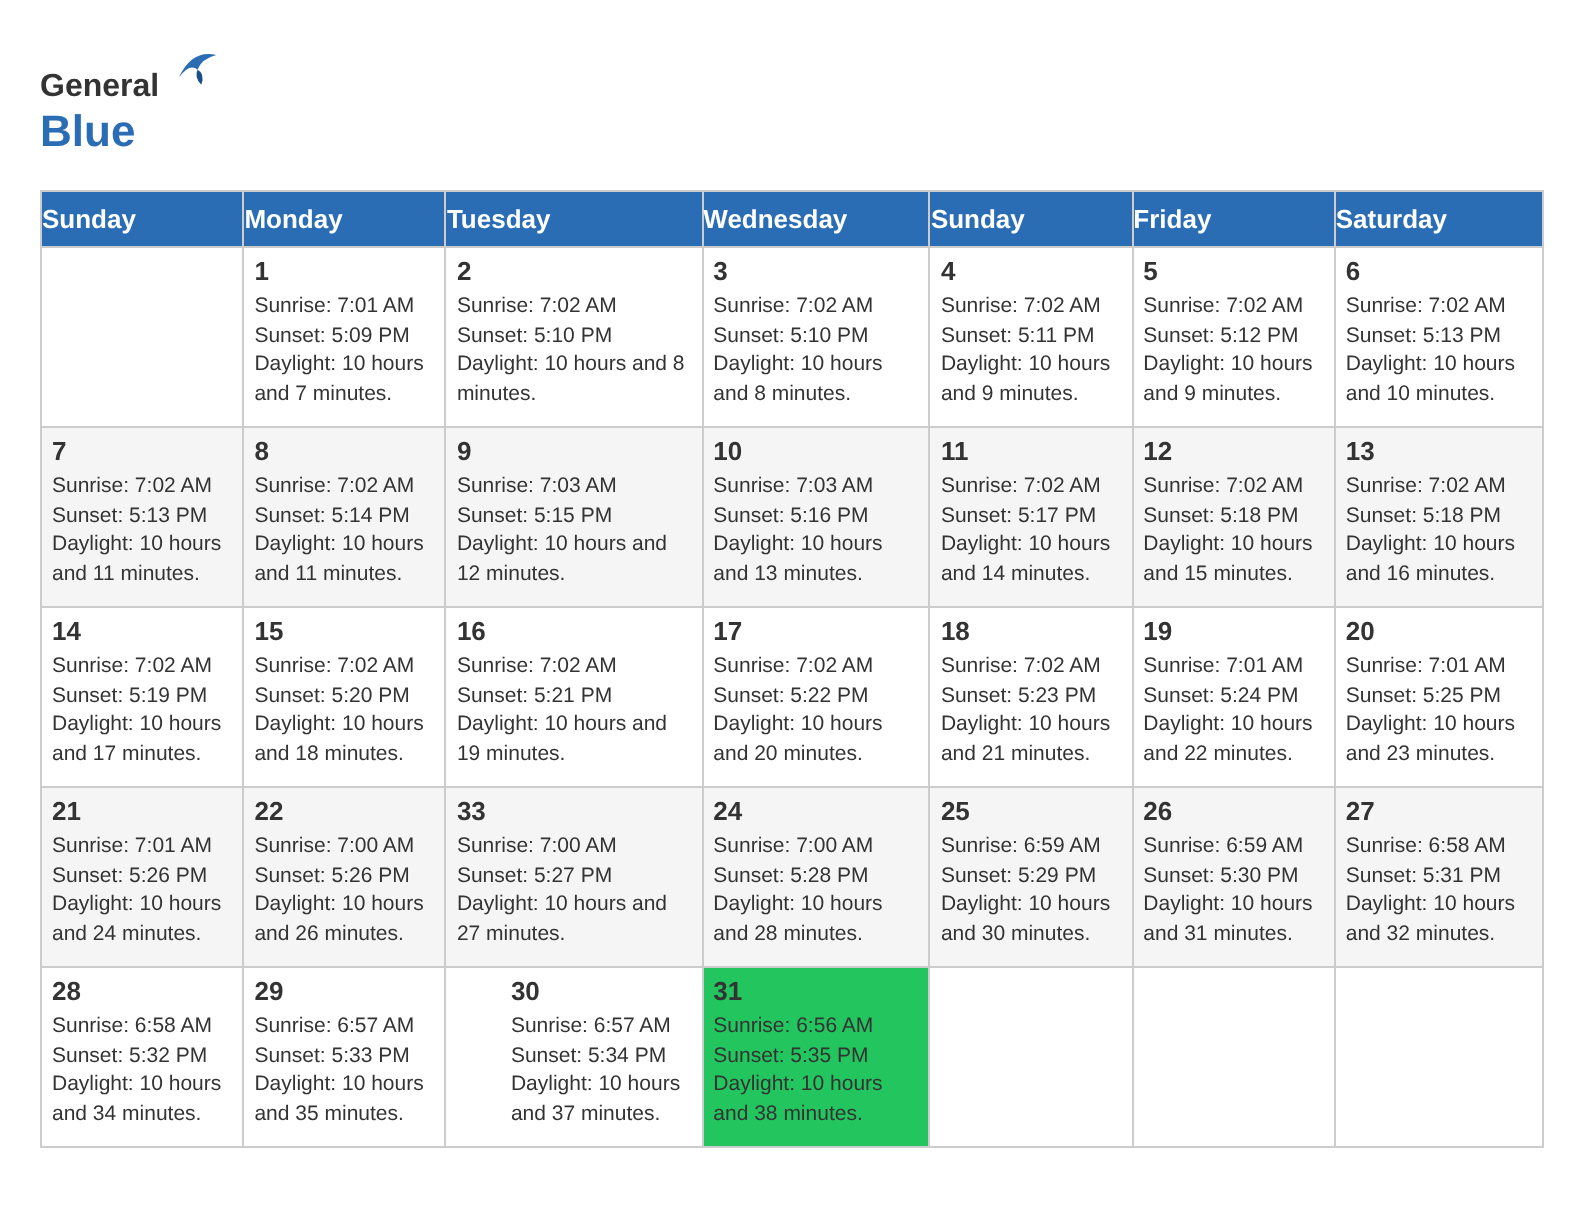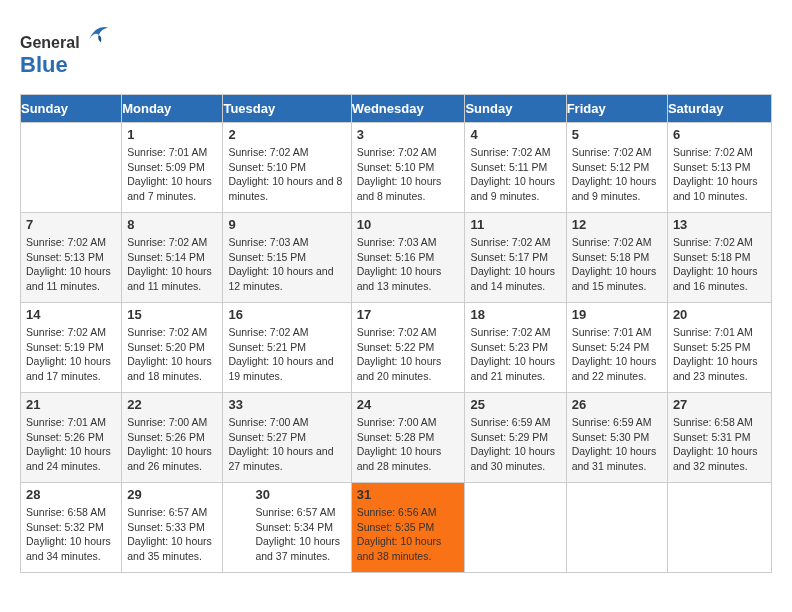--- a/index.html
+++ b/index.html
@@ -235,21 +235,21 @@
           <div class="day-info">Sunrise: 6:58 AM<br>Sunset: 5:32 PM<br>Daylight: 10 hours and 34 minutes.</div>
         </td>
         <td style="background-color: rgb(255, 255, 255); margin-left: 20px;">
           <span class="day-number">29</span>
           <div class="day-info">Sunrise: 6:57 AM<br>Sunset: 5:33 PM<br>Daylight: 10 hours and 35 minutes.</div>
         </td>
         <td style="background-color: rgb(255, 255, 255); padding-left: 32px;">
           <span class="day-number">30</span>
           <div class="day-info">Sunrise: 6:57 AM<br>Sunset: 5:34 PM<br>Daylight: 10 hours and 37 minutes.</div>
         </td>
-        <td style="background-color: #f97316;">
+        <td style="background-color: #22c55e;">
           <span class="day-number">31</span>
           <div class="day-info">Sunrise: 6:56 AM<br>Sunset: 5:35 PM<br>Daylight: 10 hours and 38 minutes.</div>
         </td>
         <td class="empty-cell" style="background-color: rgb(255, 255, 255);"></td>
         <td class="empty-cell" style="background-color: rgb(255, 255, 255);"></td>
         <td class="empty-cell" style="background-color: rgb(255, 255, 255);"></td>
       </tr>
     </tbody>
 </table>
 

